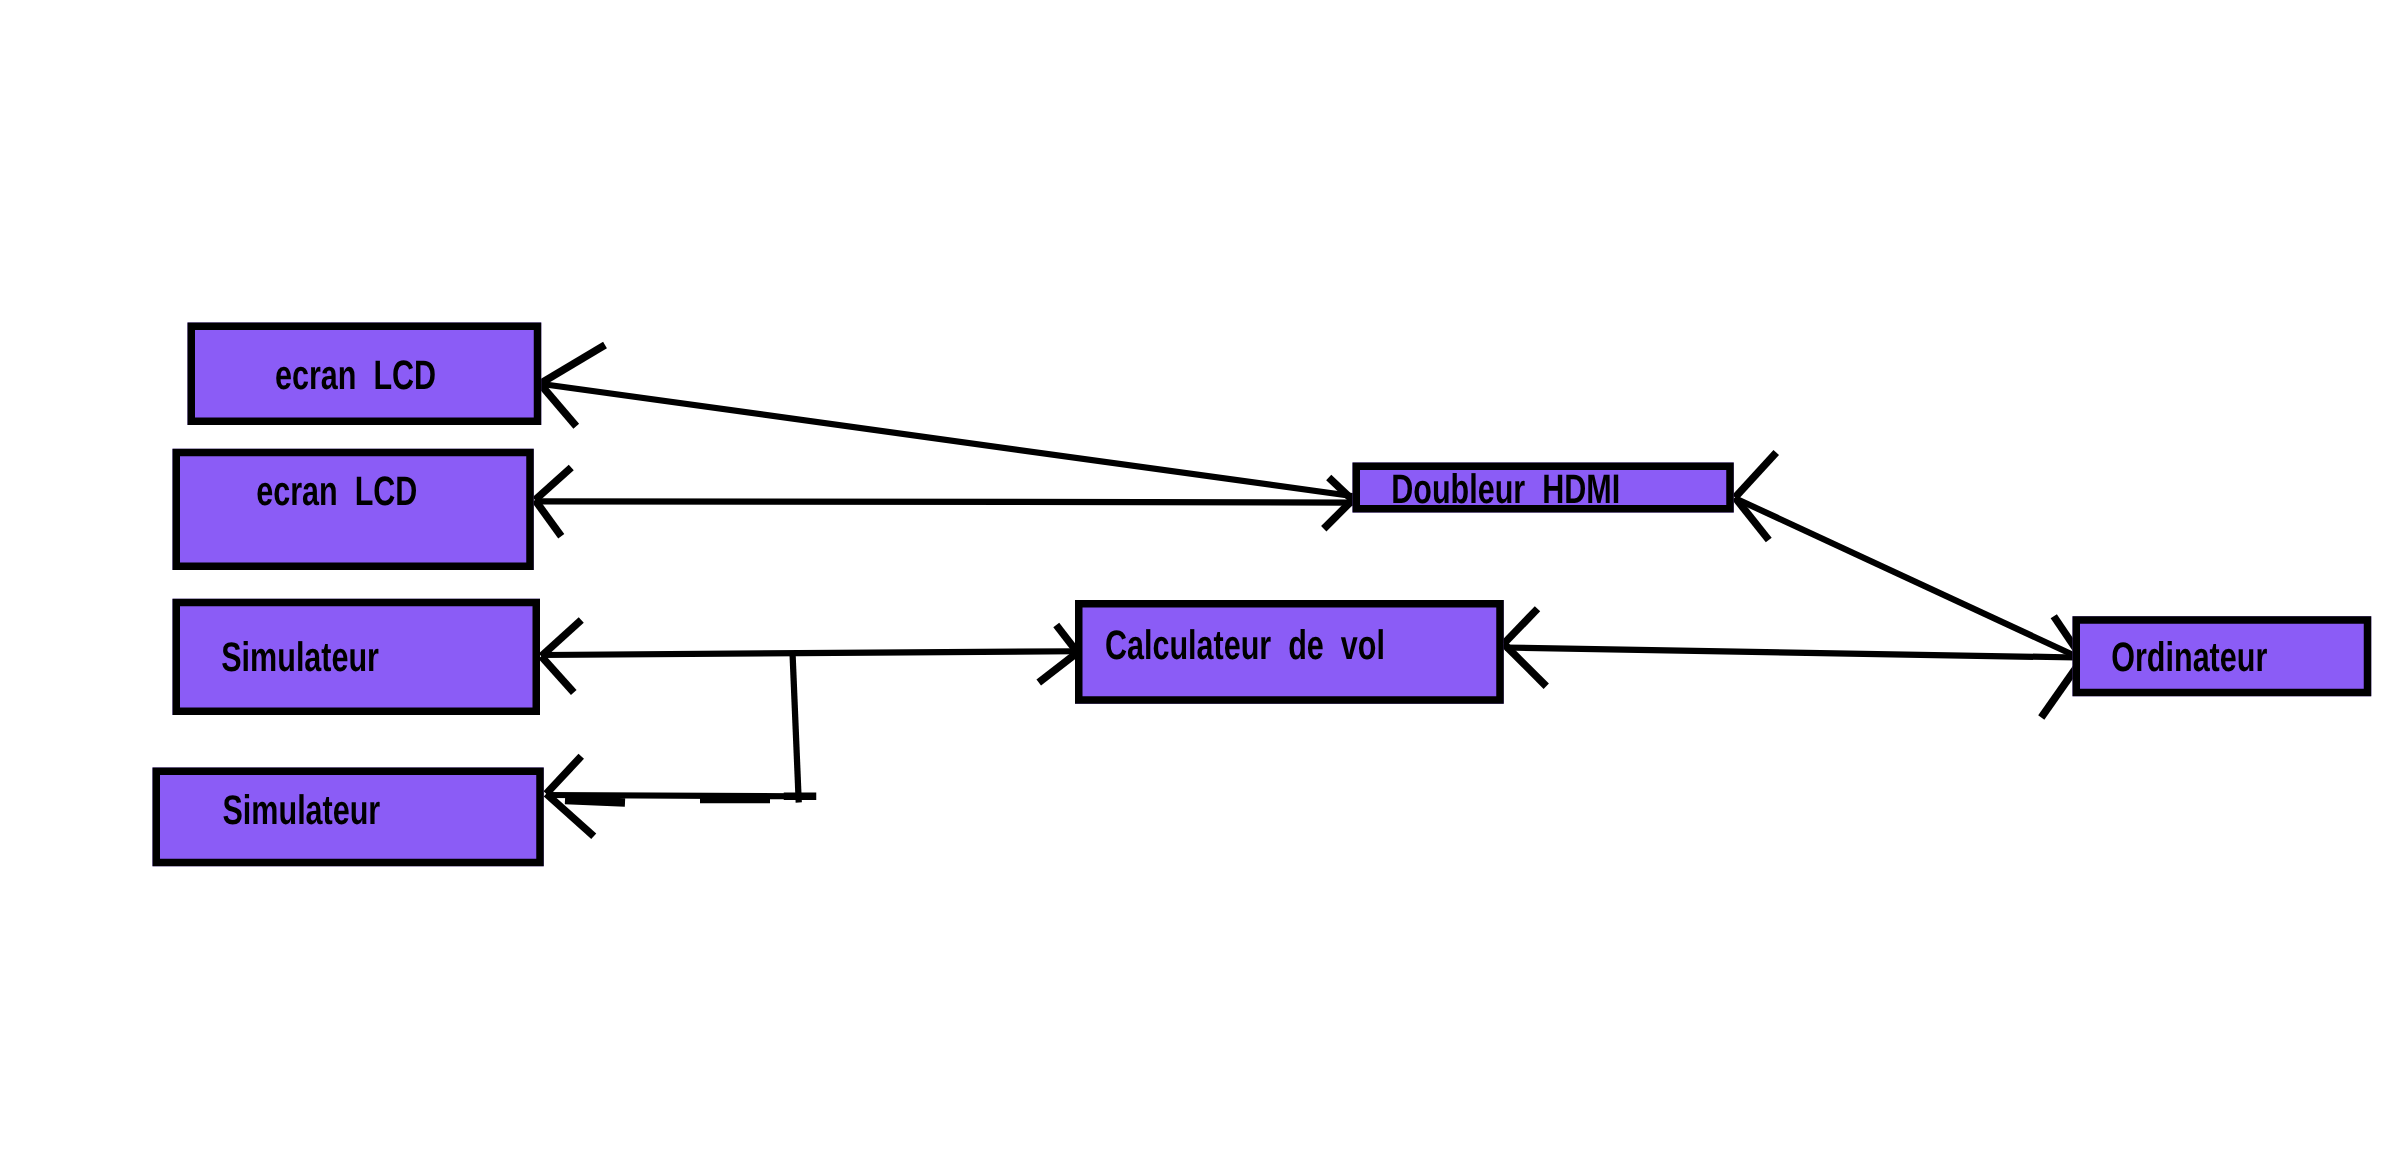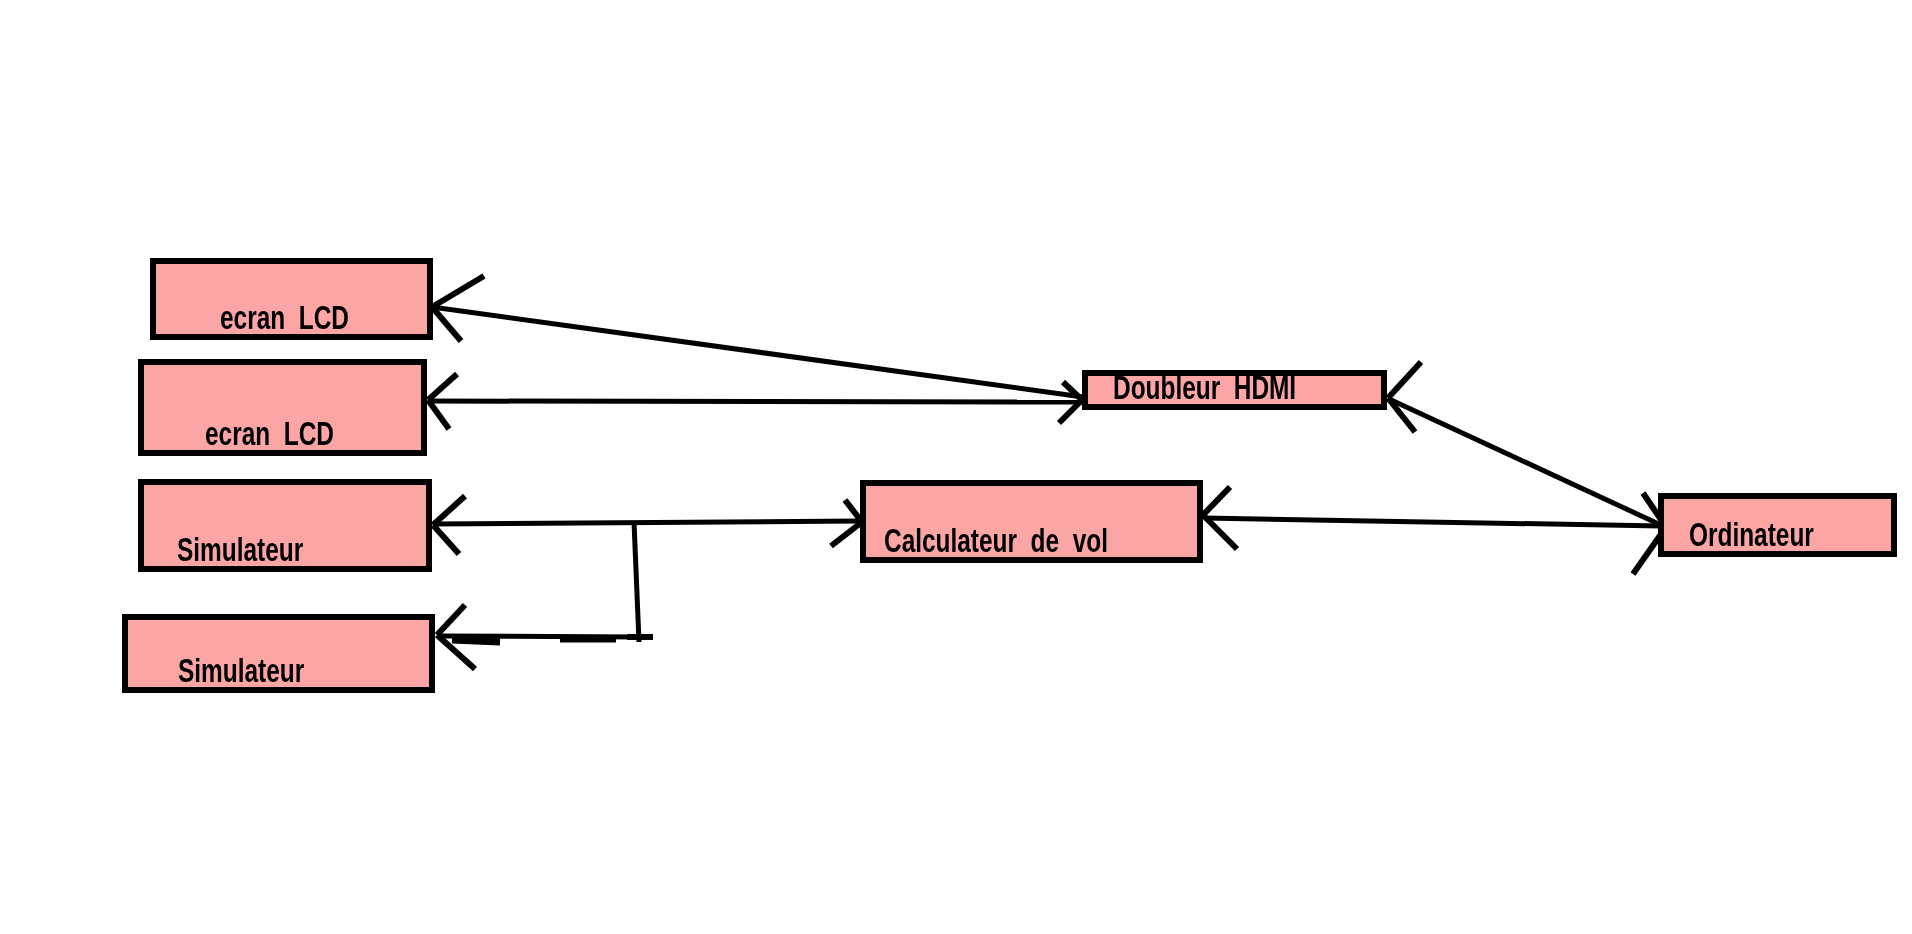--- a/index.html
+++ b/index.html
@@ -14,23 +14,23 @@
   .connectors {
     position: absolute;
     left: 0; top: 0;
     width: 1912px; height: 934px;
   }
   .connectors line { stroke: #000000; }
   .node {
     position: absolute;
     box-sizing: border-box;
     border: 6px solid #000000;
-    background: #fca5a5;
+    background: #8b5cf6;
     display: flex;
-    align-items: flex-end;
+    align-items: center;
     color: #000000;
   }
   .node .label {
     font-weight: 700;
     font-size: 33px;
     white-space: pre;
     transform: scaleX(0.74);
     transform-origin: left center;
     line-height: 1;
   }

